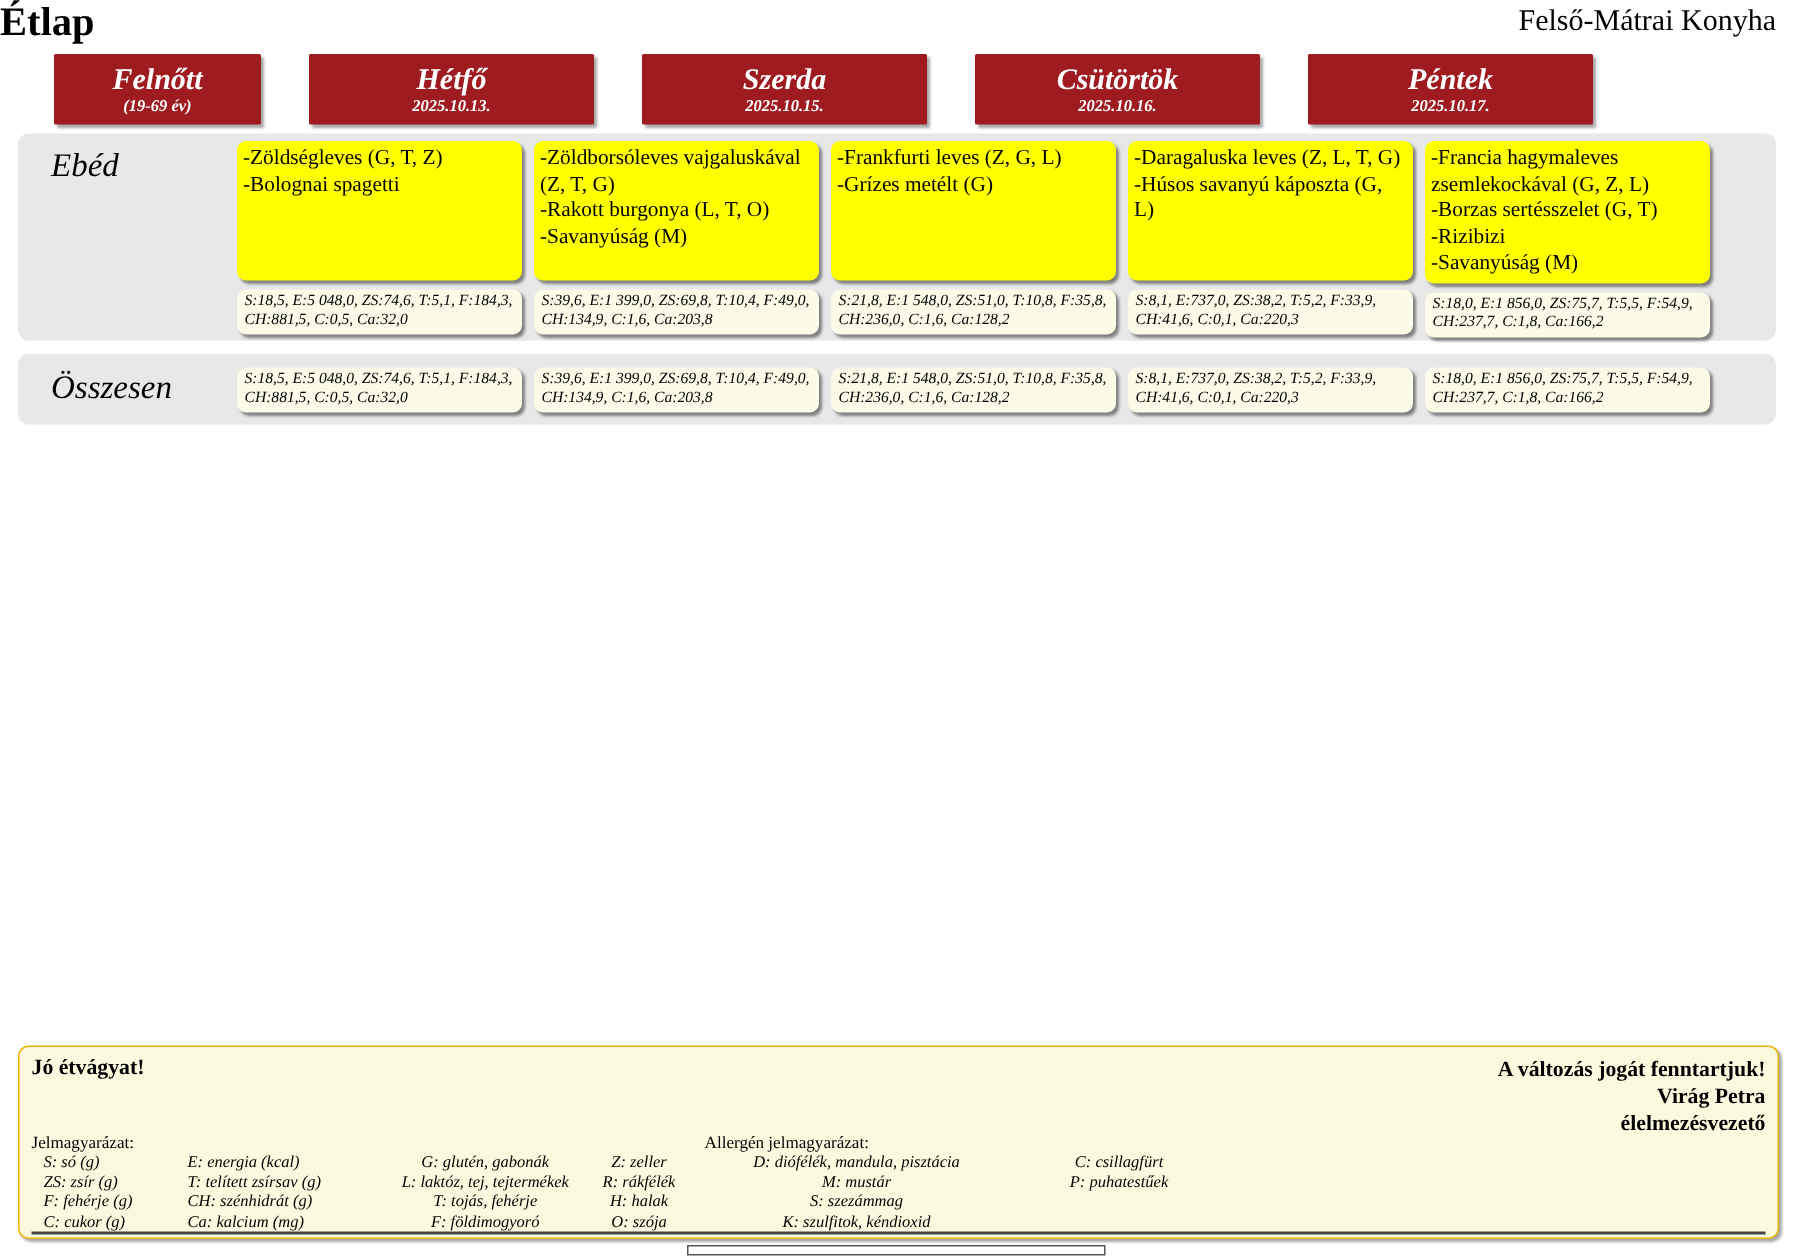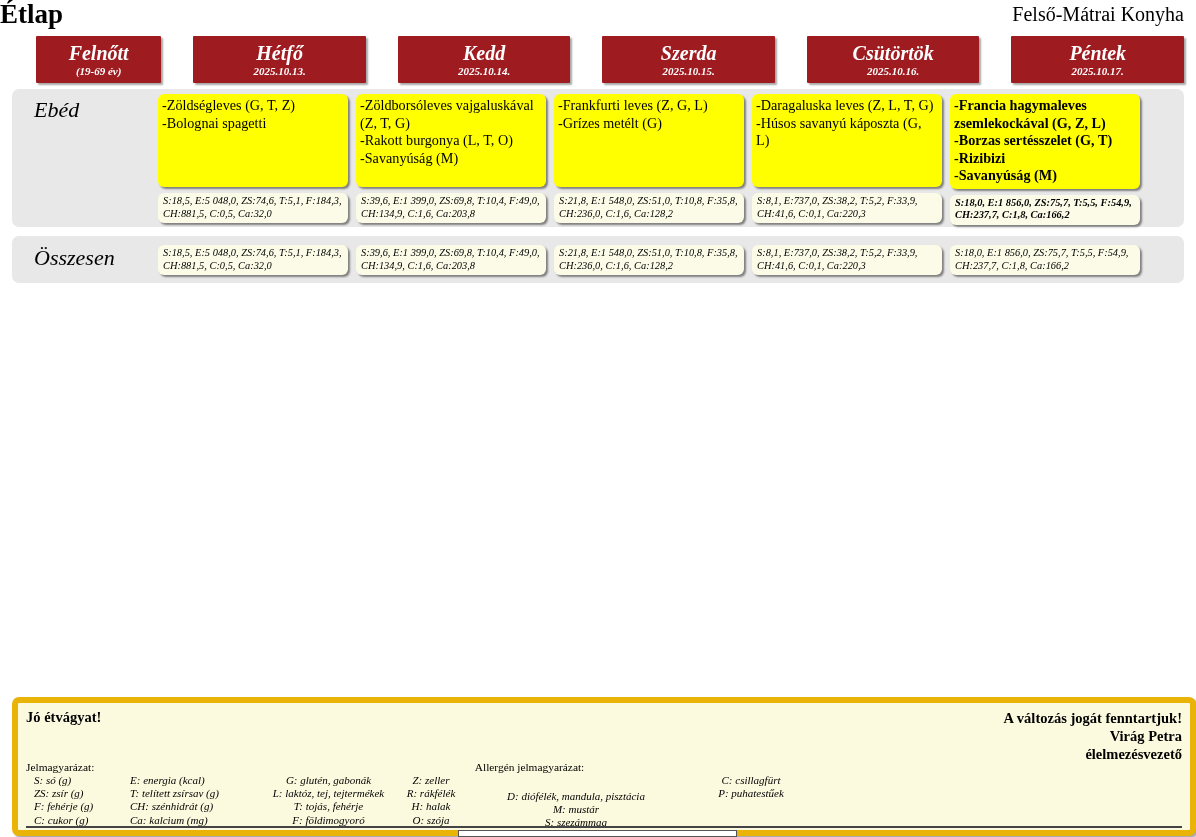--- a/index.html
+++ b/index.html
@@ -163,21 +163,21 @@
     min-height: 28px;
   }
 
   
   #footer-block {
     position: absolute;
     left: 12px; top: 697px;
     width: 1172px;
     height: 127px;
     background: #fcfade;
-    border: 6px solid #eab308;
+    border: 1px solid #eab308;
     border-radius: 7px;
     box-shadow: 2px 2px 2px rgba(0,0,0,0.35);
   }
   #bon-appetit {
     position: absolute;
     left: 8px; top: 6px;
     font-size: 14.5px;
     font-weight: bold;
     color: #000;
   }
@@ -214,21 +214,21 @@
     white-space: nowrap;
   }
   .legend-row-item { height: 13.2px; }
   #legend-nutri { width: 222px; }
   #legend-nutri .legend-grid { margin-left: 8px; }
   #legend-nutri-c1 { width: 96px; }
   #legend-allergen { margin-left: 0px; text-align: center; }
   #legend-allergen .legend-grid { margin-left: 8px; }
   #legend-alg-c1 { width: 145px; }
   #legend-alg-c2 { width: 60px; }
-  #legend-alg-c3 { width: 230px; margin-top: 16px; }
+  #legend-alg-c3 { width: 230px; }
   #legend-alg-c4 { width: 120px; }
 
   #footer-rule {
     position: absolute;
     left: 8px; right: 8px;
     top: 123px;
     height: 2px;
     background: #444;
   }
   #bottom-bar {
@@ -251,24 +251,20 @@
 <div id="day-header-row">
   <div class="day-head col-first">
     <div class="day-head-name">Felnőtt</div>
     <div class="day-head-sub">(19-69 év)</div>
   </div>
   <div class="day-head col-day">
     <div class="day-head-name">Hétfő</div>
     <div class="day-head-sub">2025.10.13.</div>
   </div>
   <div class="day-head col-day">
-    <div class="day-head-name">Kedd</div>
-    <div class="day-head-sub">2025.10.14.</div>
-  </div>
-  <div class="day-head col-day">
     <div class="day-head-name">Szerda</div>
     <div class="day-head-sub">2025.10.15.</div>
   </div>
   <div class="day-head col-day">
     <div class="day-head-name">Csütörtök</div>
     <div class="day-head-sub">2025.10.16.</div>
   </div>
   <div class="day-head col-day">
     <div class="day-head-name">Péntek</div>
     <div class="day-head-sub">2025.10.17.</div>
@@ -304,21 +300,21 @@
   </div>
 
   <div class="meal-col" id="meal-col-3" style="left: 740px;">
     <div class="dish-card">
       <div class="dish-line">-Daragaluska leves (Z, L, T, G)</div>
       <div class="dish-line">-Húsos savanyú káposzta (G, L)</div>
     </div>
     <div class="nutri-card">S:8,1, E:737,0, ZS:38,2, T:5,2, F:33,9, CH:41,6, C:0,1, Ca:220,3</div>
   </div>
 
-  <div class="meal-col" id="meal-col-4" style="left: 938px; font-weight: bold;">
+  <div class="meal-col" id="meal-col-4" style="left: 938px;">
     <div class="dish-card">
       <div class="dish-line">-Francia hagymaleves zsemlekockával (G, Z, L)</div>
       <div class="dish-line">-Borzas sertésszelet  (G, T)</div>
       <div class="dish-line">-Rizibizi</div>
       <div class="dish-line">-Savanyúság (M)</div>
     </div>
     <div class="nutri-card">S:18,0, E:1 856,0, ZS:75,7, T:5,5, F:54,9, CH:237,7, C:1,8, Ca:166,2</div>
   </div>
 </div>
 

